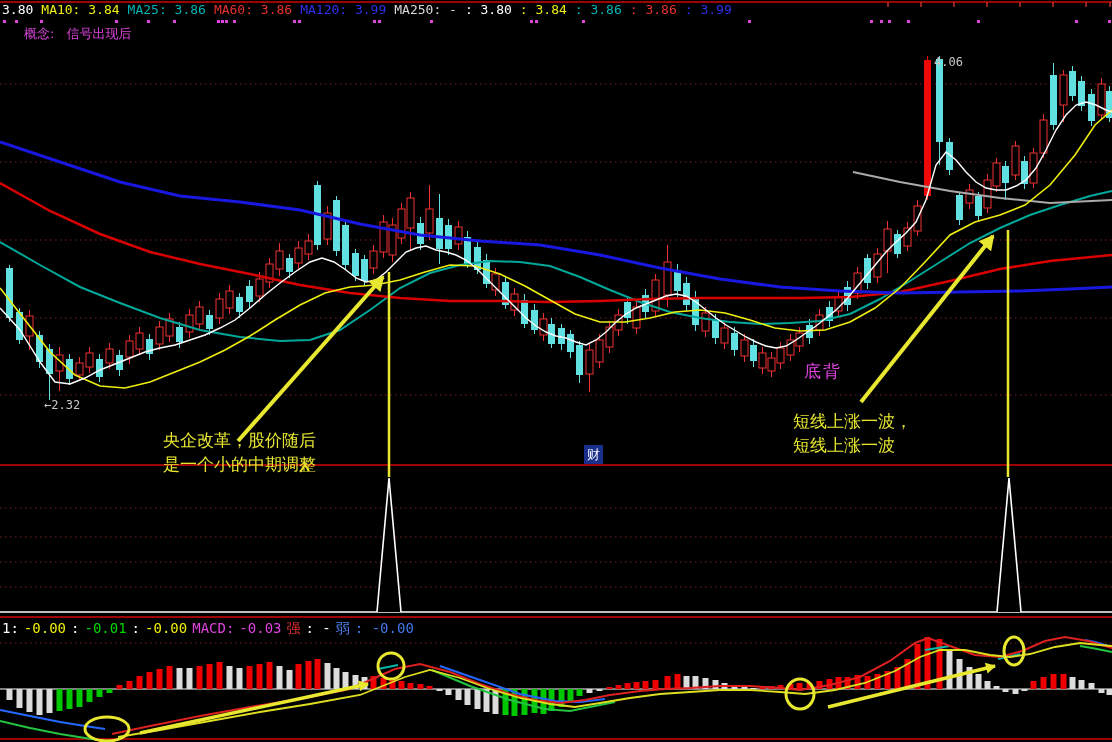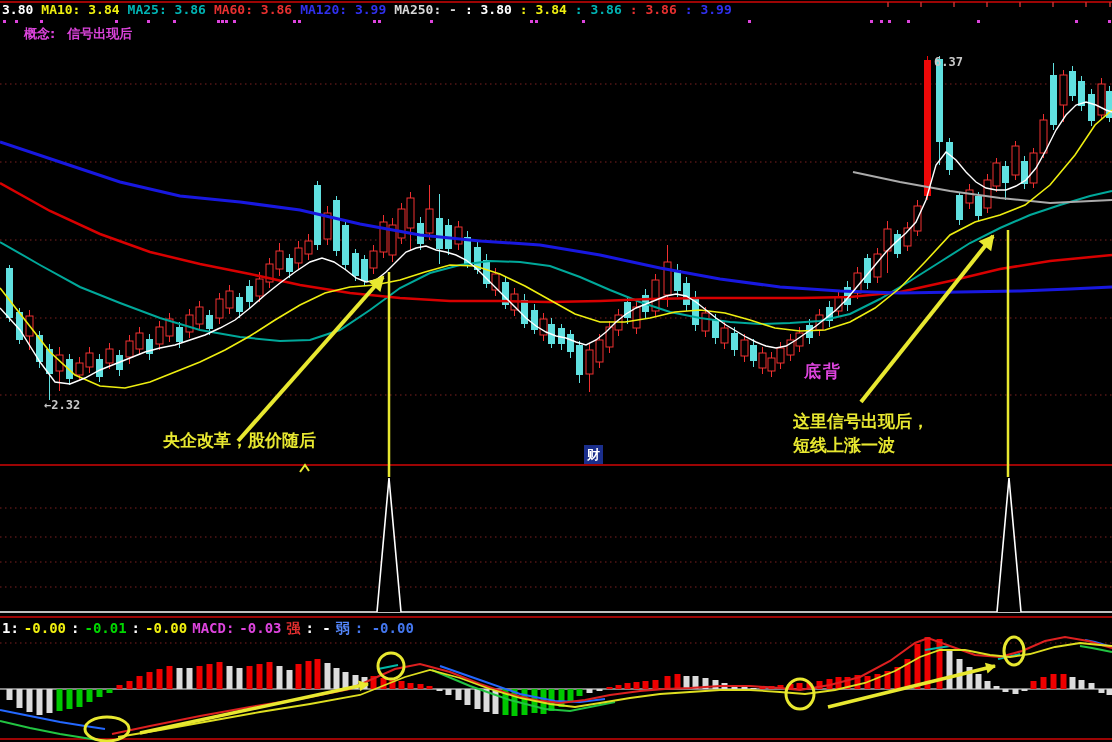--- a/index.html
+++ b/index.html
@@ -1,17 +1,17 @@
 <!DOCTYPE html>
 <html><head>
 <meta charset="utf-8">
 <style>
   html,body{margin:0;padding:0;background:#000;}
   .screen{position:relative;width:1112px;height:742px;background:#000;overflow:hidden;
-          font-family:"DejaVu Sans","Liberation Sans",sans-serif;font-weight:bold;}
+          font-family:"DejaVu Sans","Liberation Sans",sans-serif;}
   .screen svg{position:absolute;left:0;top:0;z-index:1;}
   .overlay{position:absolute;z-index:2;white-space:nowrap;}
   .row1{left:2px;top:2px;font-family:"DejaVu Sans Mono","Liberation Mono",monospace;font-size:13px;}
   .row1 span{margin-right:8px;}
   .row2{left:24px;top:25px;font-size:13px;color:#dd44dd;}
   .row2 span{margin-right:12px;margin-top:15px;}
   .macd-row{left:2px;top:620px;font-family:"DejaVu Sans Mono","Liberation Mono",monospace;font-size:14px;}
   .macd-row span{margin-right:5px;}
   .note{font-size:17px;line-height:24px;color:#e8e830;}
   .note-left{left:163px;top:428px;}
@@ -482,28 +482,29 @@
     </svg>
 
   <div class="overlay row1"><span style="color: rgb(255, 255, 255);">3.80</span><span style="color: rgb(239, 239, 16);">MA10: 3.84</span><span style="color: rgb(0, 180, 180);">MA25: 3.86</span><span style="color: rgb(232, 48, 48);">MA60: 3.86</span><span style="color: rgb(48, 48, 238);">MA120: 3.99</span><span style="color: rgb(216, 216, 216);">MA250: -</span><span style="color: rgb(255, 255, 255);">: 3.80</span><span style="color: rgb(239, 239, 16);">: 3.84</span><span style="color: rgb(0, 180, 180);">: 3.86</span><span style="color: rgb(232, 48, 48);">: 3.86</span><span style="color: rgb(48, 48, 238);">: 3.99</span></div>
 
   <div class="overlay row2">
     <span>概念:</span><span>信号出现后</span>
   </div>
 
   <div class="overlay note note-left">
     <div>央企改革，股价随后</div>
+    <div>是一个小的中期调整</div>
   </div>
 
   <div class="overlay note note-right">
-    <div>这里信号出现后，</div>
+    <div>短线上涨一波，</div>
     <div>短线上涨一波</div>
   </div>
 
   <div class="overlay dibei">底背</div>
 
   <div class="overlay cai">财</div>
 
-  <div class="overlay price-label p-high">6.37</div>
+  <div class="overlay price-label p-high">4.06</div>
   <div class="overlay price-label p-low">←2.32</div>
 
   <div class="overlay macd-row"><span style="color: rgb(255, 255, 255);">1:</span><span style="color: rgb(239, 239, 16);">-0.00</span><span style="color: rgb(255, 255, 255);">:</span><span style="color: rgb(0, 216, 0);">-0.01</span><span style="color: rgb(255, 255, 255);">:</span><span style="color: rgb(239, 239, 16);">-0.00</span><span style="color: rgb(221, 68, 221);">MACD:</span><span style="color: rgb(221, 68, 221);">-0.03</span><span style="color: rgb(232, 48, 48);">强</span><span style="color: rgb(255, 255, 255);">: -</span><span style="color: rgb(85, 136, 255);">弱</span><span style="color: rgb(68, 119, 238);">: -0.00</span></div>
 </div>
 
 </body></html>

